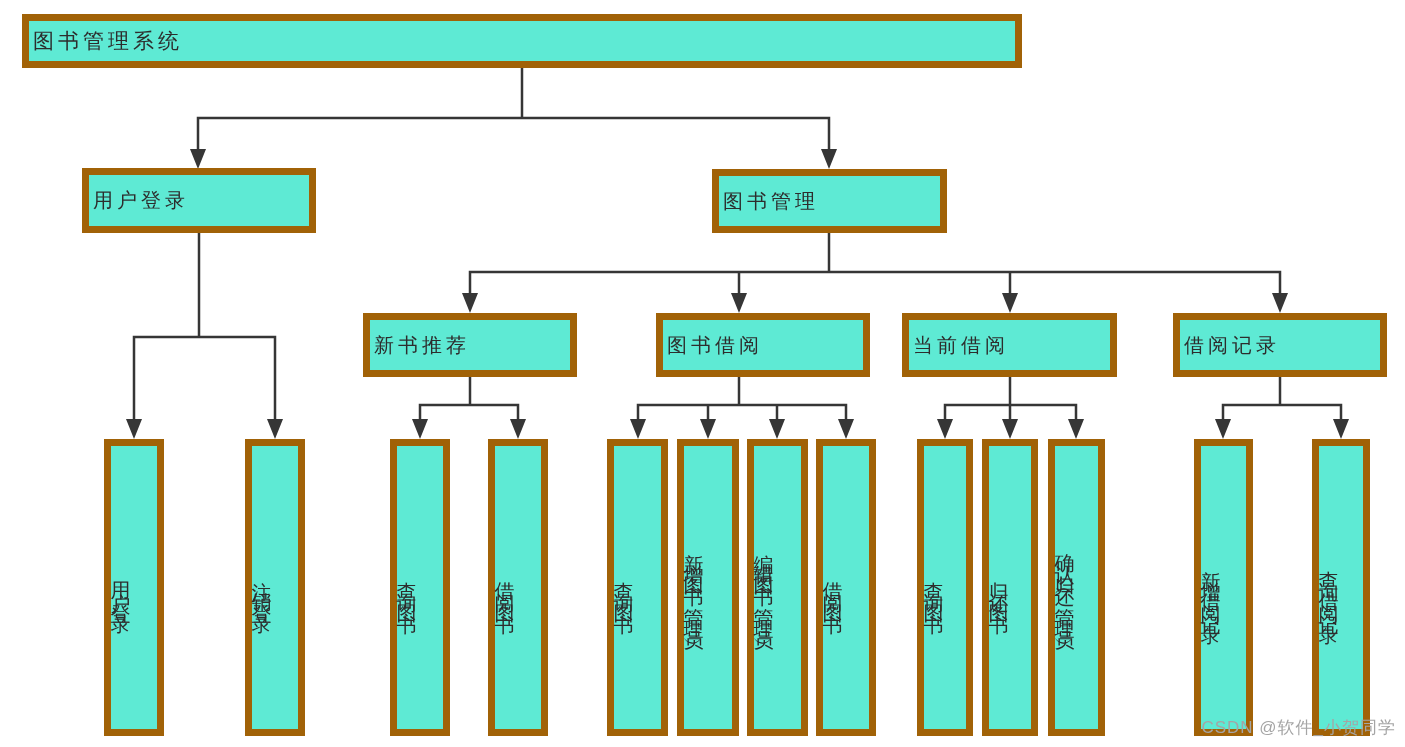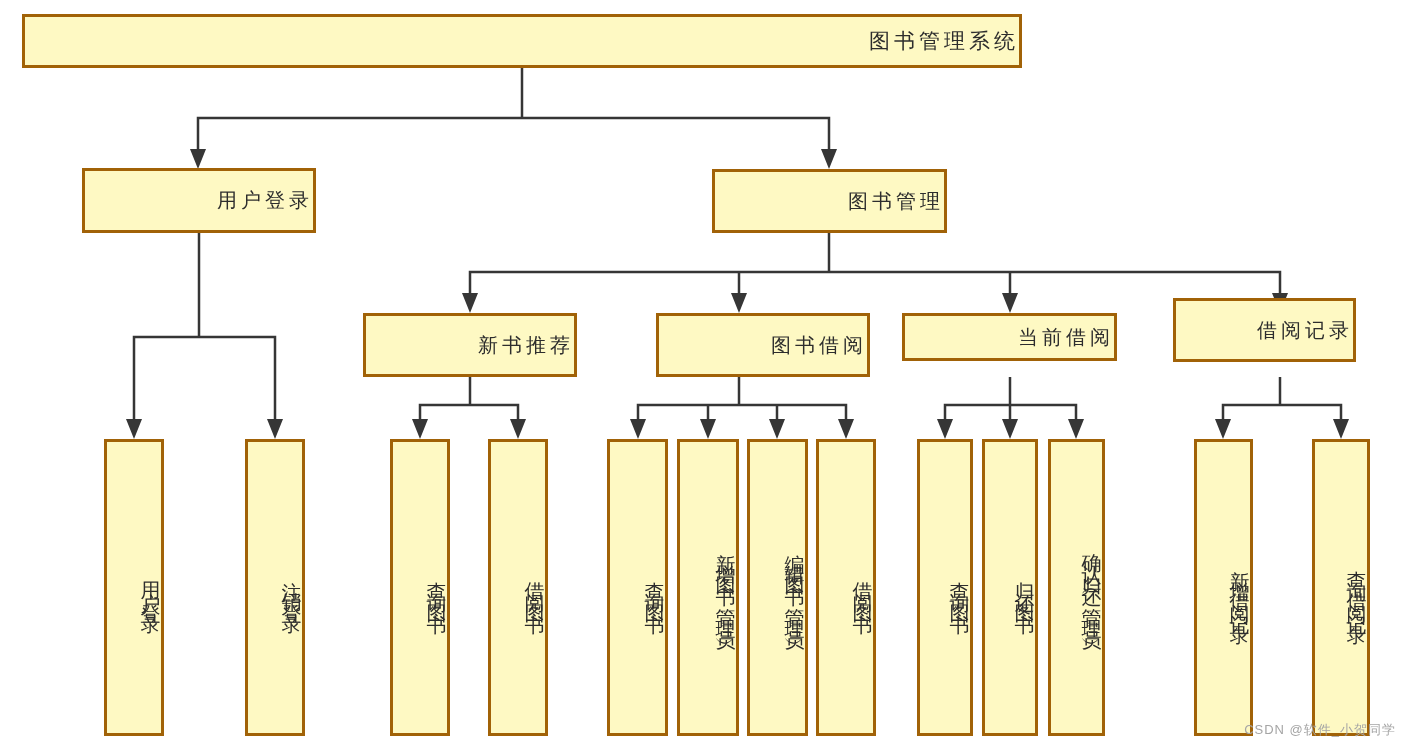--- a/index.html
+++ b/index.html
@@ -7,46 +7,46 @@
     position:relative;
     width:1405px;height:747px;
     background:#ffffff;
     font-family:"Liberation Sans",sans-serif;
     overflow:hidden;
   }
   #wires{position:absolute;left:0;top:0;width:1405px;height:747px;}
   .node{
     position:absolute;
     box-sizing:border-box;
-    border:3px solid #a16207;
-    background:#fef9c3;
+    border:7px solid #a16207;
+    background:#5eead4;
     display:flex;
     align-items:center;
-    justify-content:flex-end;
+    justify-content:flex-start;
     color:#2d2d2d;
   }
   .node span{display:block;}
   .hlabel{
     font-size:20px;
     letter-spacing:4px;
     text-indent:4px;
     white-space:nowrap;
   }
   .root .hlabel{font-size:21px;}
   .leaf .vlabel{
     writing-mode:vertical-rl;
     font-size:20px;
     letter-spacing:11px;
     line-height:1;
   }
   #watermark{
     position:absolute;
     right:9px;
     bottom:8px;
-    font-size:13px;
+    font-size:17px;
     letter-spacing:1px;
     color:#a5a5a5;
     white-space:nowrap;
   }
   .stroke{stroke:#363636;stroke-width:2.5;fill:none;}
   .head{fill:#363636;stroke:none;}
 </style>
 </head>
 <body>
 
@@ -117,24 +117,24 @@
   <div class="node" style="left:363px;top:313px;width:214px;height:64px">
     <span class="hlabel">新书推荐</span>
   </div>
 
   <div class="node" style="left:712px;top:169px;width:235px;height:64px">
     <span class="hlabel">图书管理</span>
   </div>
   <div class="node" style="left:656px;top:313px;width:214px;height:64px">
     <span class="hlabel">图书借阅</span>
   </div>
-  <div class="node" style="left:902px;top:313px;width:215px;height:48px">
+  <div class="node" style="left:902px;top:313px;width:215px;height:64px">
     <span class="hlabel">当前借阅</span>
   </div>
-  <div class="node" style="left:1173px;top:298px;width:183px;height:64px">
+  <div class="node" style="left:1173px;top:313px;width:214px;height:64px">
     <span class="hlabel">借阅记录</span>
   </div>
 
   <div class="node leaf" style="left:104px;top:439px;width:60px;height:297px">
     <span class="vlabel">用户登录</span>
   </div>
   <div class="node leaf" style="left:245px;top:439px;width:60px;height:297px">
     <span class="vlabel">注销登录</span>
   </div>
 

